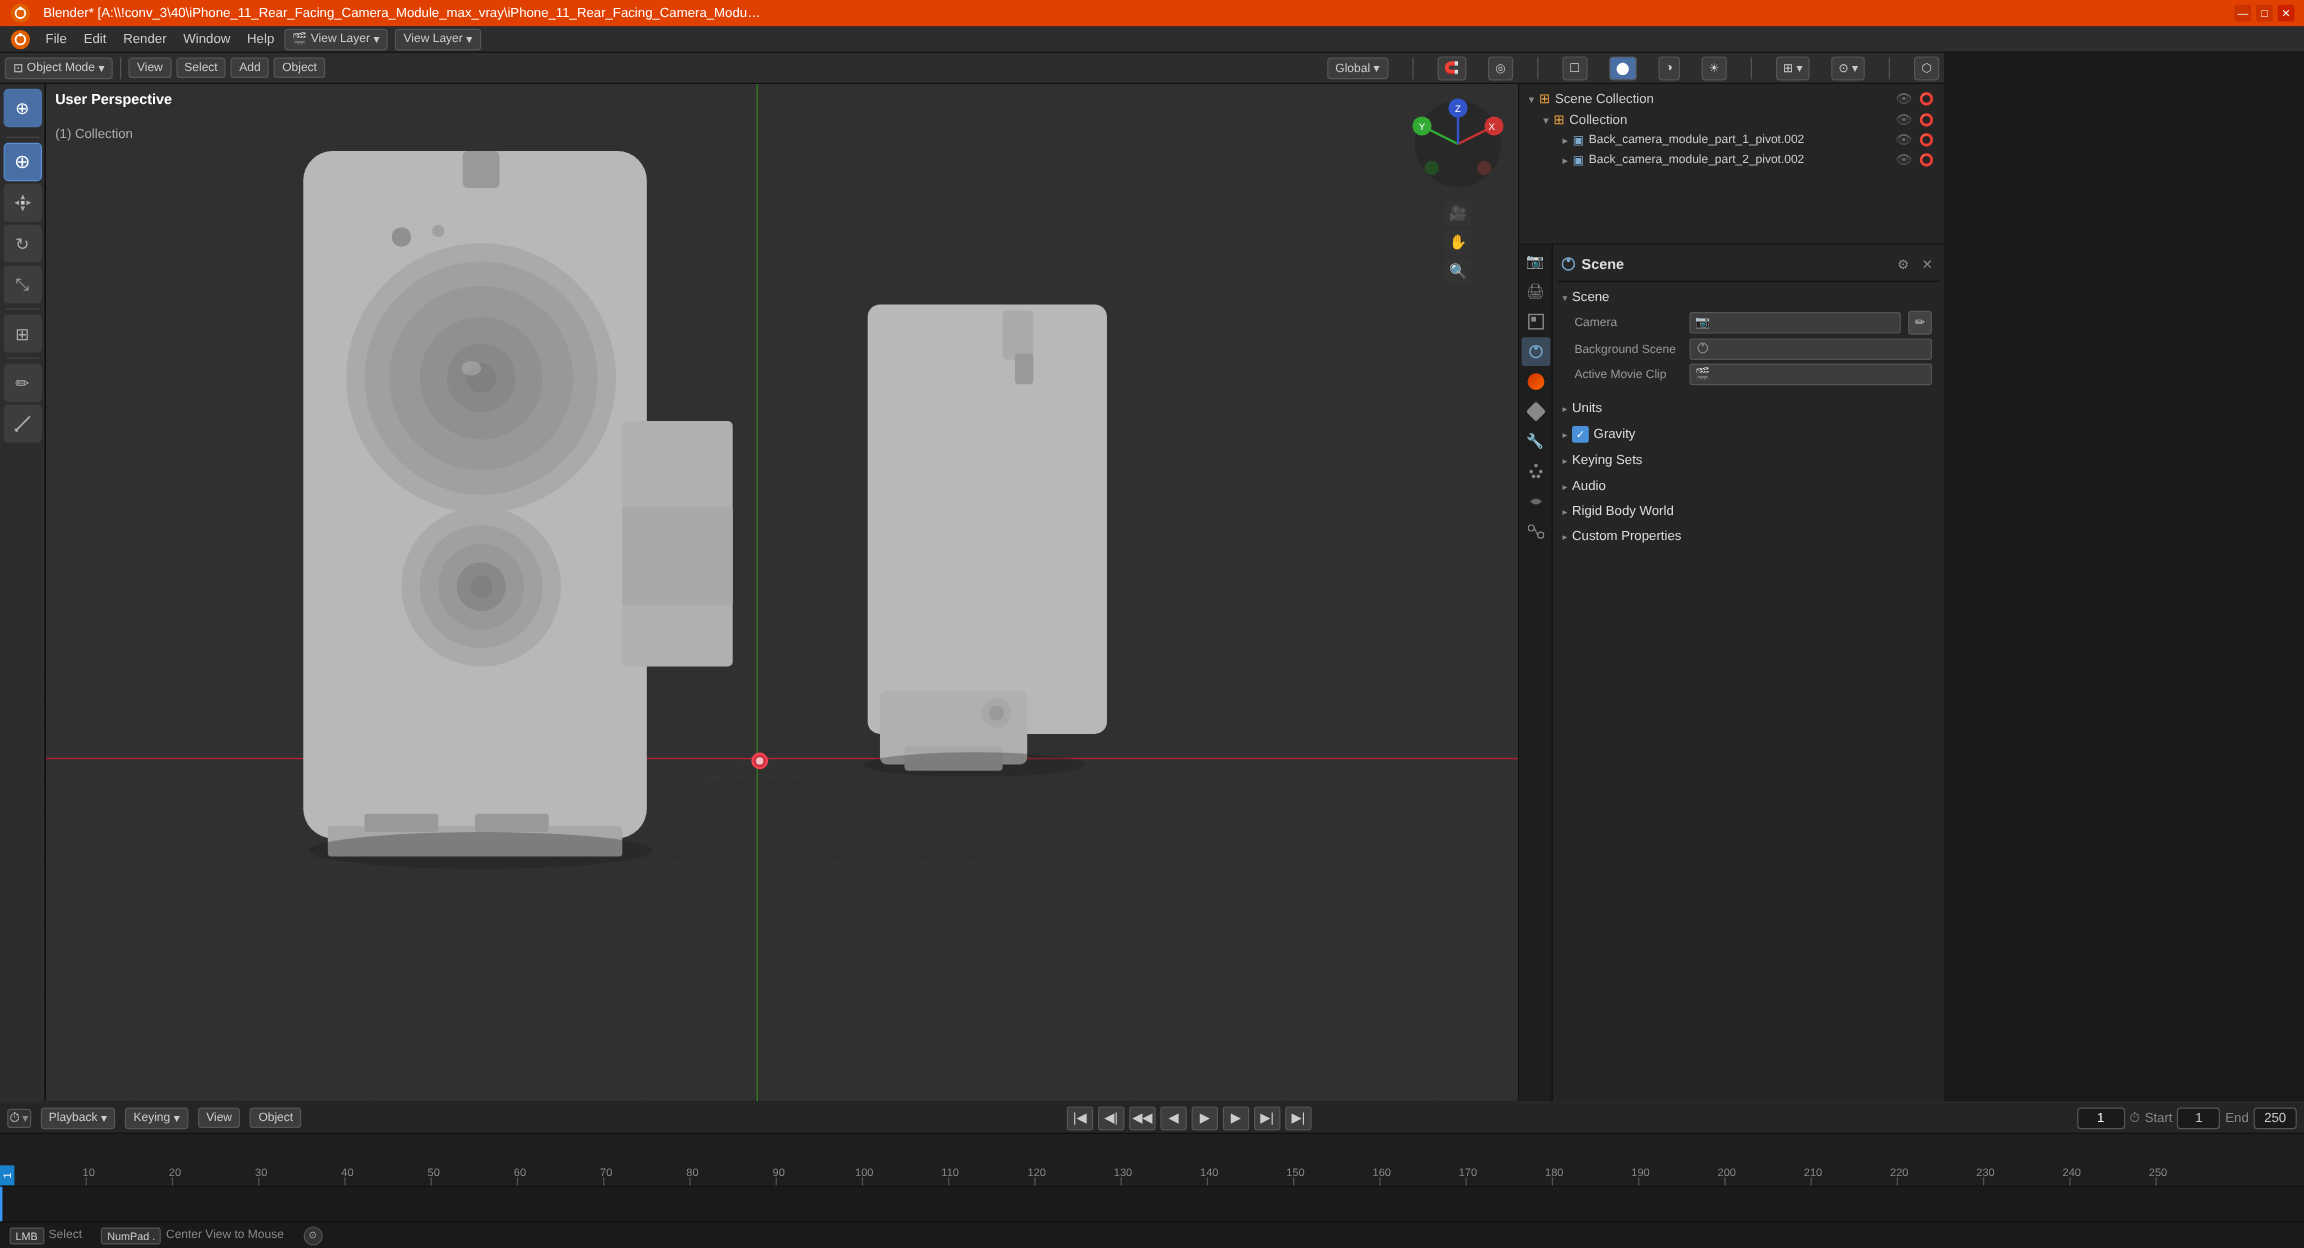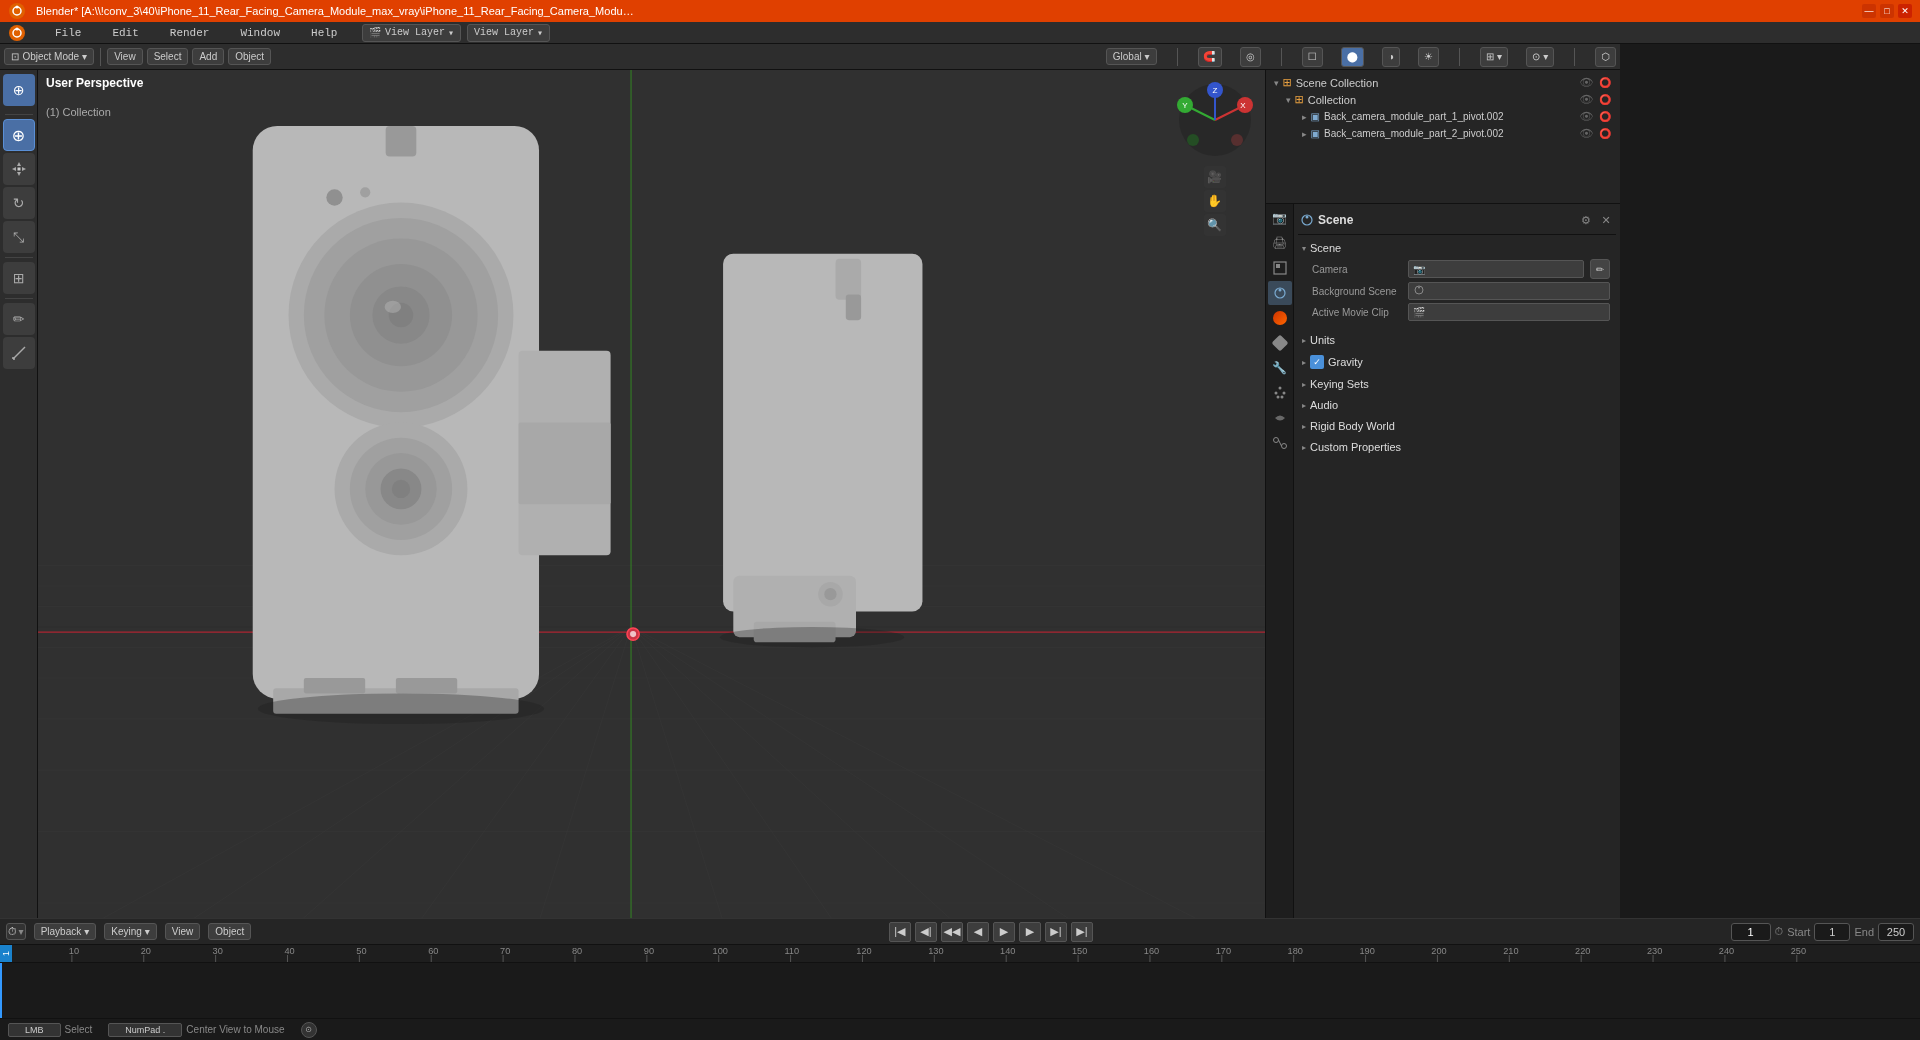--- a/index.html
+++ b/index.html
@@ -58,22 +58,21 @@
     
     #menu-bar {
       height: 22px;
       background: #2d2d2d;
       display: flex;
       align-items: center;
       padding: 0 8px;
       position: absolute;
       top: 22px; left: 0; right: 0;
       border-bottom: 1px solid #111;
-      gap: 19px;
-      font-family: Liberation Mono, monospace;
+      gap: 2px;
     }
     .blender-logo {
       width: 18px;
       height: 18px;
       margin-right: 4px;
     }
     .menu-item {
       padding: 2px 6px;
       color: #cccccc;
       cursor: pointer;
@@ -291,20 +290,21 @@
     #timeline-track {
       flex: 1;
       background: #1e1e1e;
       position: relative;
     }
     #timeline-numbers {
       height: 16px;
       background: #252525;
       position: relative;
       overflow: hidden;
+      margin-top: 26px;
     }
 
     
     #bottom-info {
       position: absolute;
       bottom: 0;
       left: 0;
       right: 0;
       height: 22px;
       background: #1a1a1a;
@@ -318,21 +318,21 @@
     }
     .status-item {
       display: flex;
       align-items: center;
       gap: 4px;
     }
     .status-key {
       background: #333;
       border: 1px solid #555;
       border-radius: 2px;
-      padding: 1px 16px;
+      padding: 1px 4px;
       color: #ccc;
       font-size: 9px;
     }
 
     
     #full-header {
       position: absolute;
       top: 70px;
       left: 42px;
       right: 1245px;

